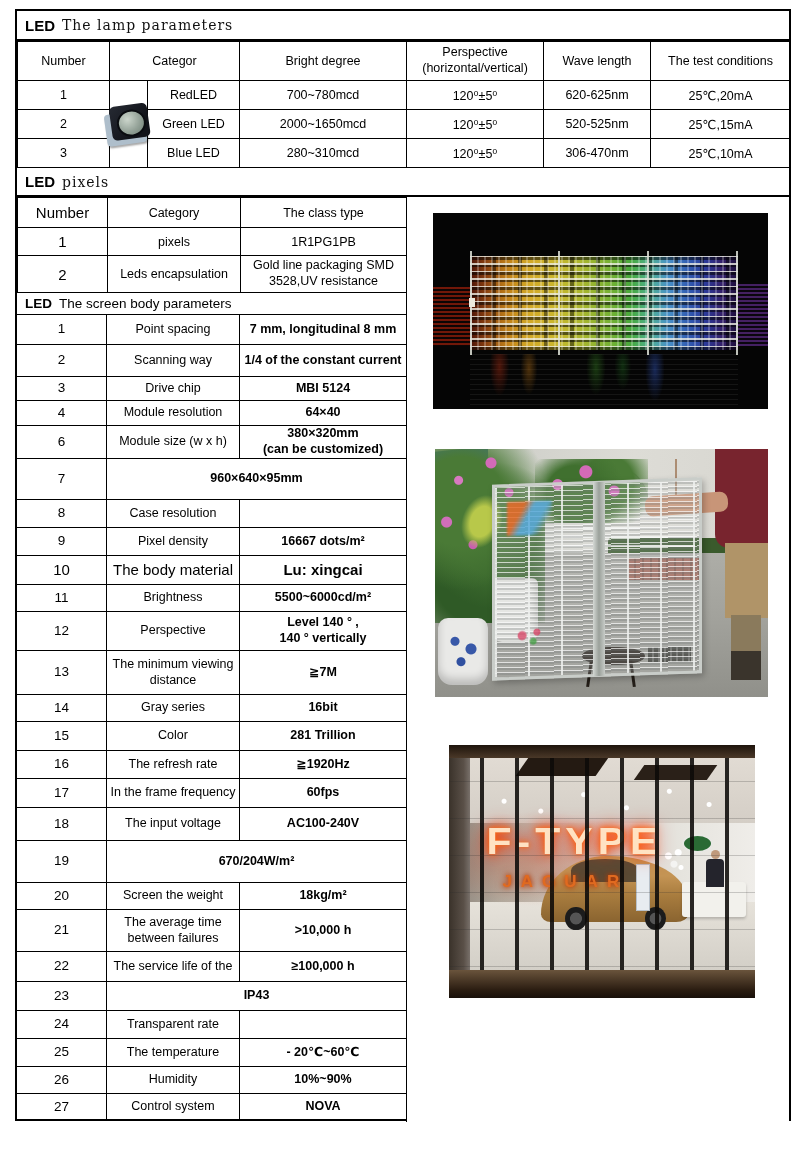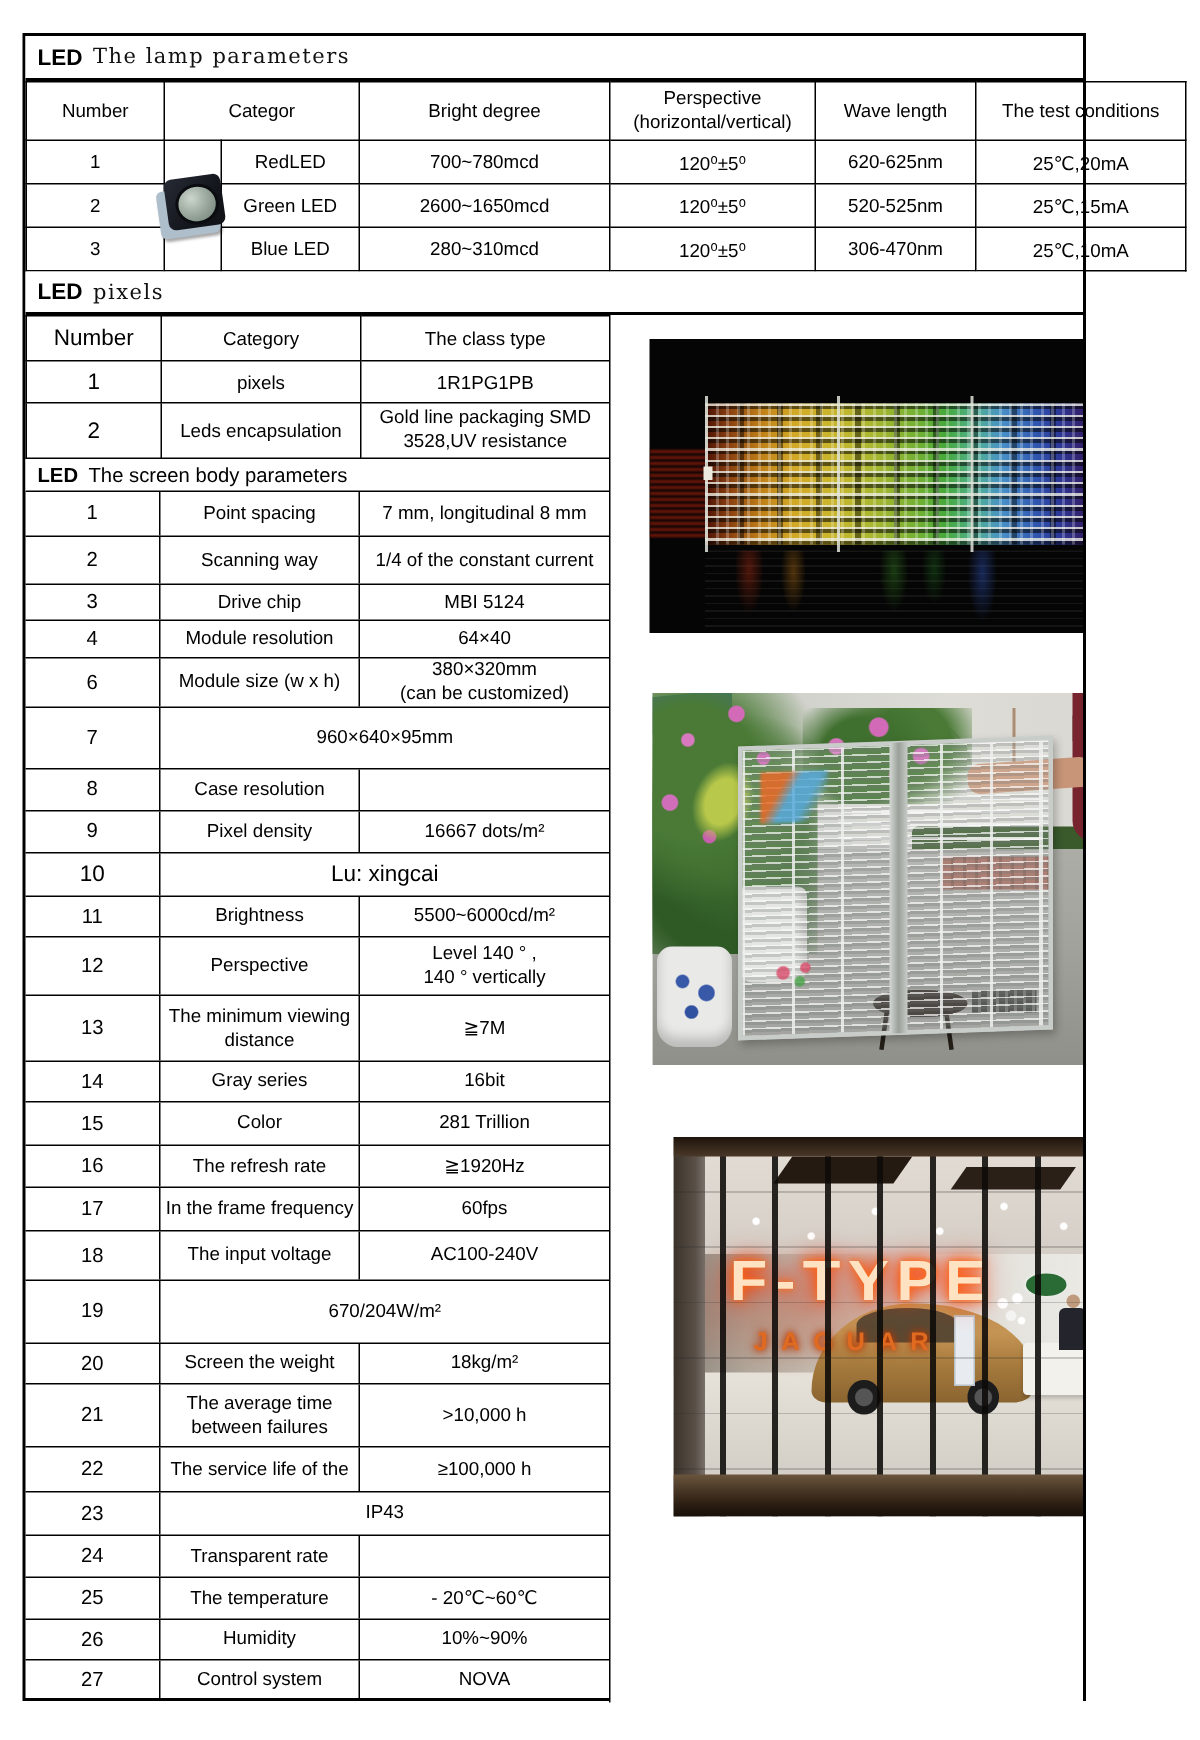--- a/index.html
+++ b/index.html
@@ -1,18 +1,18 @@
 <!DOCTYPE html>
 <html><head>
 <meta charset="utf-8">
 <style>
   html,body{margin:0;padding:0;background:#fff;}
   .page{position:relative;width:800px;height:1160px;background:#fff;overflow:hidden;
         font-family:"Liberation Sans","DejaVu Sans",sans-serif;color:#000;}
-  .doc{position:absolute;left:15px;top:22px;width:709px;height:1112px;border:2px solid #000;box-sizing:border-box;background:#fff;}
+  .doc{position:absolute;left:15px;top:9px;width:776px;height:1112px;border:2px solid #000;box-sizing:border-box;background:#fff;}
 
   
   .bar{display:flex;align-items:center;padding-left:8px;gap:7px;border-bottom:2px solid #000;box-sizing:border-box;background:#fff;}
   .bar b{font-size:15px;font-family:"Liberation Sans","DejaVu Sans",sans-serif;}
   .bar-serif span{font-family:"DejaVu Serif","Liberation Serif",serif;font-size:14px;letter-spacing:1px;color:#111;}
   .bar-sans{height:22px;border-bottom:1.5px solid #000;}
   .bar-sans b{font-size:13.5px;}
   .bar-sans span{font-size:13.5px;}
 
   table{border-collapse:collapse;table-layout:fixed;}
@@ -40,21 +40,21 @@
   .pix-table tr.h{height:30px;}
   .pix-table tr.tall{height:37px;}
   .pix-table .bignum{font-size:15px;}
 
   
   .srow{display:flex;border-bottom:1px solid #000;box-sizing:border-box;align-items:stretch;}
   .srow:last-child{border-bottom:none;}
   .sc{display:flex;align-items:center;justify-content:center;text-align:center;font-size:12.5px;box-sizing:border-box;padding:0 3px;white-space:pre-line;line-height:1.25;}
   .sc.num{width:90px;border-right:1px solid #000;font-size:13.5px;}
   .sc.lab{width:133px;border-right:1px solid #000;}
-  .sc.val{flex:1;}
+  .sc.val{flex:1;font-weight:bold;}
   .srow.big .sc{font-size:15px;}
 
   
   .photo{position:absolute;}
   .img1{left:26px;top:16px;width:335px;height:196px;background:#050505;overflow:hidden;}
   .sp-band{position:absolute;left:11%;width:80%;top:22%;height:48%;
     background:
       repeating-linear-gradient(90deg,transparent 0 22px,rgba(0,0,0,.45) 22px 26px),
       linear-gradient(90deg,#4a1006 0%,#8a4010 6%,#c08018 14%,#d2a826 22%,#ccb42c 30%,#b8b82e 38%,#96b430 46%,#6cb034 54%,#46a83c 60%,#50b090 67%,#4890c8 74%,#3058b0 82%,#2c3898 88%,#34206a 94%,#1c0e3a 100%);}
   .sp-band::before{content:"";position:absolute;inset:0;
@@ -235,21 +235,21 @@
         </td>
         <td>RedLED</td>
         <td>700~780mcd</td>
         <td>120⁰±5⁰</td>
         <td>620-625nm</td>
         <td>25℃,20mA</td>
       </tr>
       <tr>
         <td>2</td>
         <td>Green LED</td>
-        <td>2600~1650mcd</td>
+        <td>2000~1650mcd</td>
         <td>120⁰±5⁰</td>
         <td>520-525nm</td>
         <td>25℃,15mA</td>
       </tr>
       <tr>
         <td>3</td>
         <td>Blue LED</td>
         <td>280~310mcd</td>
         <td>120⁰±5⁰</td>
         <td>306-470nm</td>
@@ -332,20 +332,21 @@
               <div class="sc num">8</div>
               <div class="sc lab">Case resolution</div>
             </div>
           <div class="srow" style="height:28px">
               <div class="sc num">9</div>
               <div class="sc lab">Pixel density</div>
               <div class="sc val">16667 dots/m²</div>
             </div>
           <div class="srow big" style="height:29px">
               <div class="sc num">10</div>
+              <div class="sc lab">The body material</div>
               <div class="sc val">Lu: xingcai</div>
             </div>
           <div class="srow" style="height:27px">
               <div class="sc num">11</div>
               <div class="sc lab">Brightness</div>
               <div class="sc val">5500~6000cd/m²</div>
             </div>
           <div class="srow" style="height:39px">
               <div class="sc num">12</div>
               <div class="sc lab">Perspective</div>

